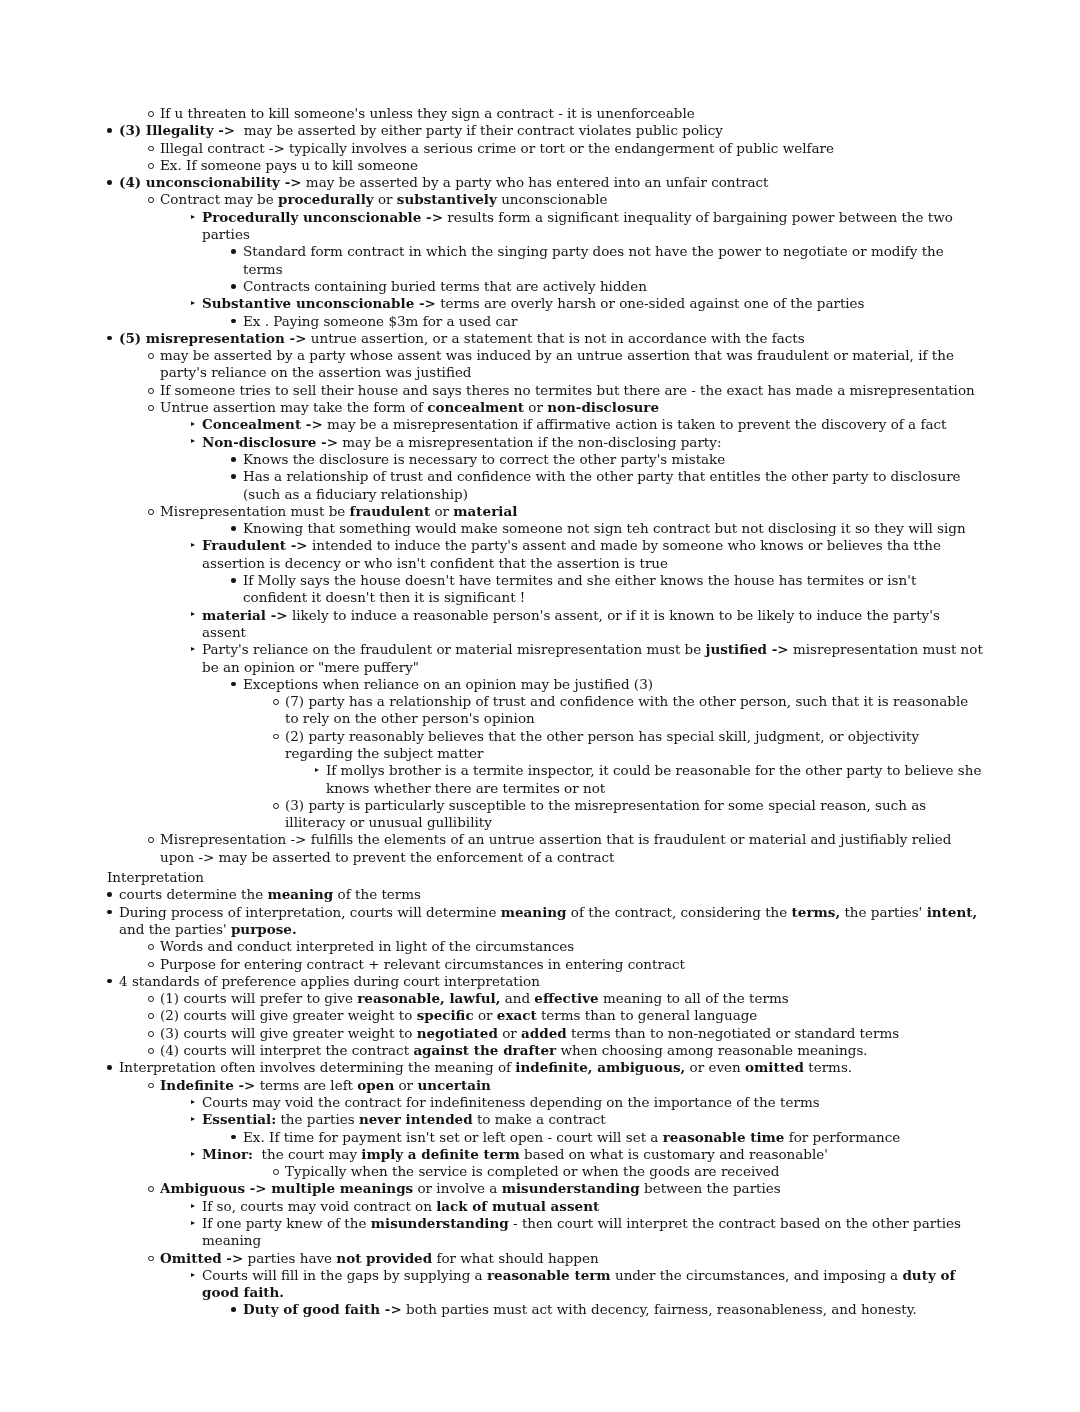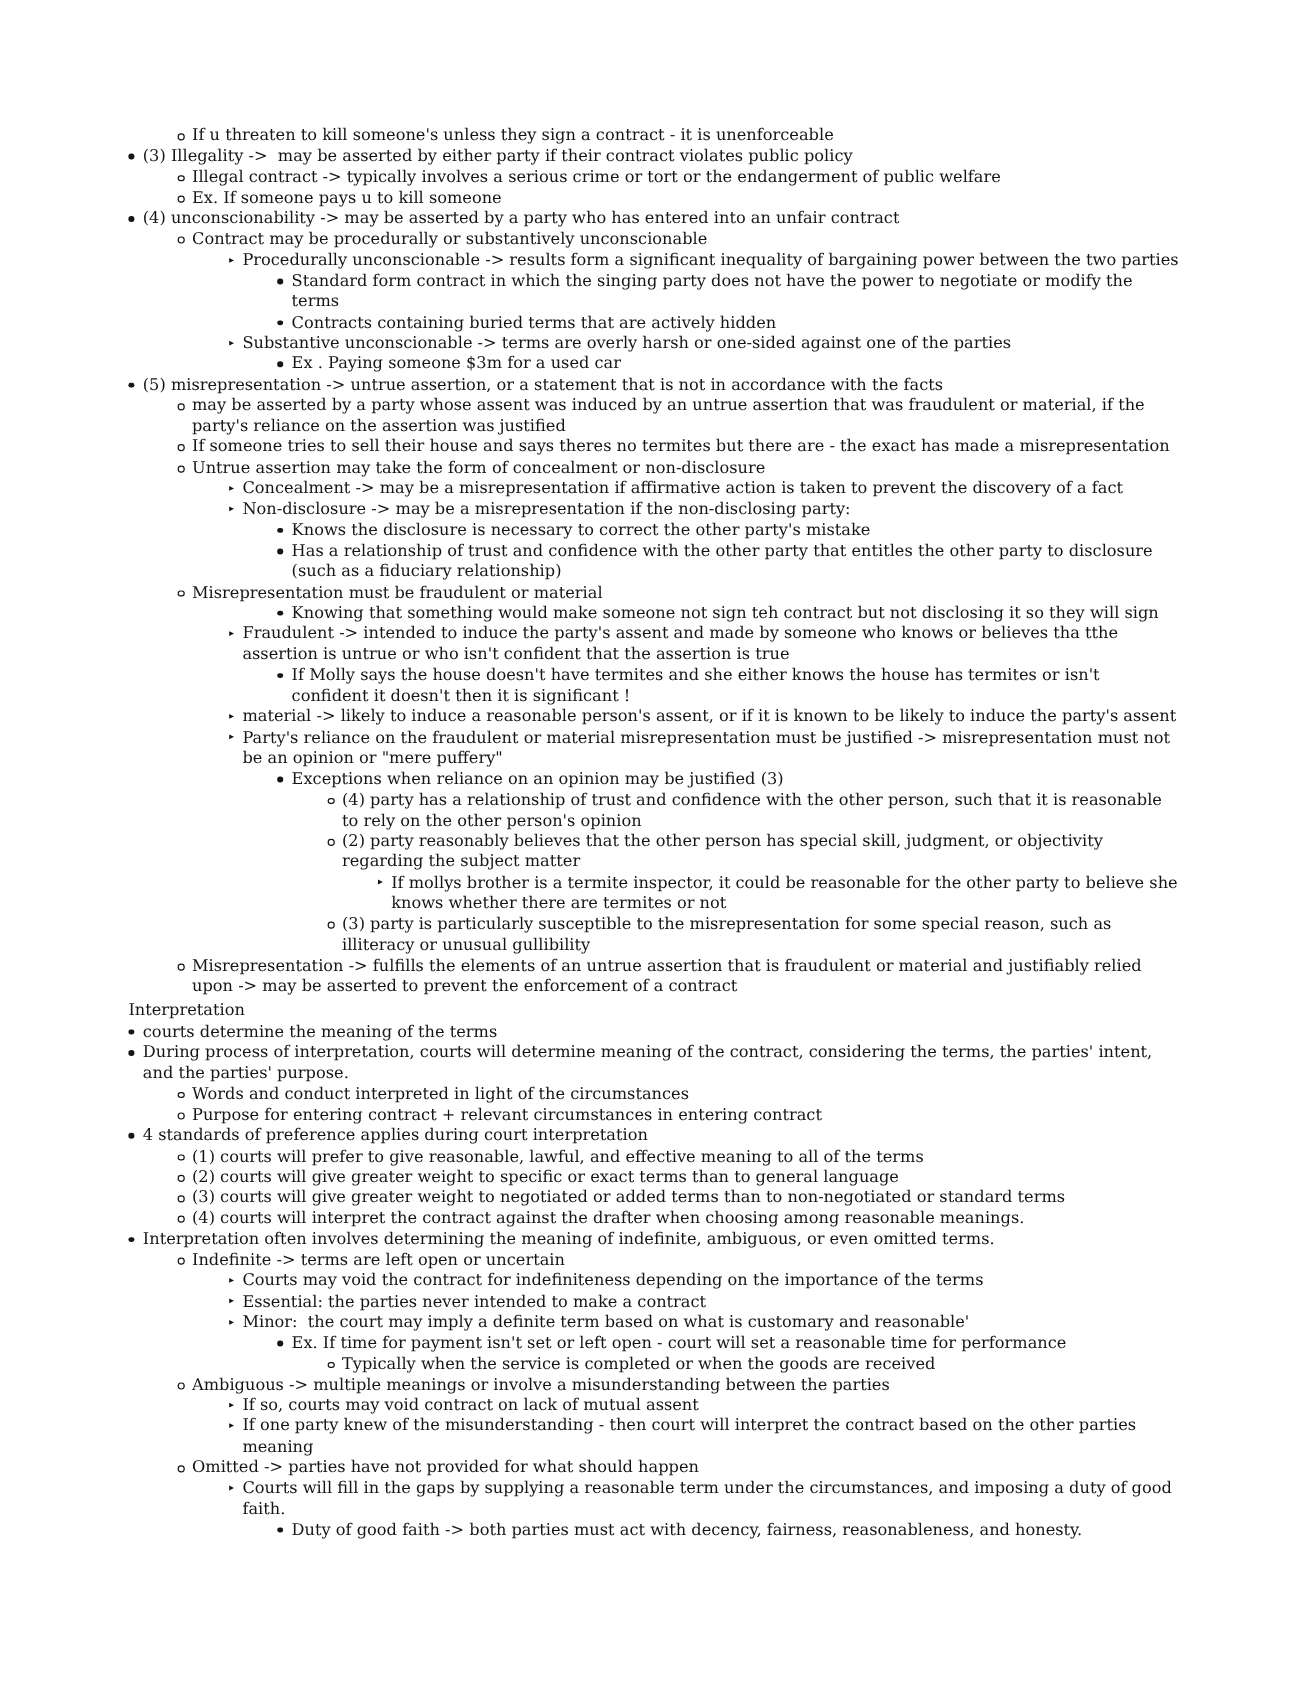--- a/index.html
+++ b/index.html
@@ -20,21 +20,21 @@
     position: absolute;
     left: 107px;
     top: 105px;
     width: 876px;
   }
   .item {
     position: relative;
     line-height: 17.3px;
   }
   .txt { white-space: pre-wrap; }
-  .b   { font-weight: normal; }
+  .b   { font-weight: bold; }
 
   
   .l1 { padding-left: 12px;  }
   .l2 { padding-left: 53px;  }
   .l3 { padding-left: 95px;  }
   .l4 { padding-left: 136px; }
   .l5 { padding-left: 178px; }
   .l6 { padding-left: 219px; }
 
   
@@ -91,46 +91,46 @@
     <div class="item l1"><span class="bullet disc"></span><span class="txt"><span class="b">(5) misrepresentation -&gt;</span><span> untrue assertion, or a statement that is not in accordance with the facts</span></span></div>
     <div class="item l2"><span class="bullet circle"></span><span class="txt"><span>may be asserted by a party whose assent was induced by an untrue assertion that was fraudulent or material, if the party's reliance on the assertion was justified</span></span></div>
     <div class="item l2"><span class="bullet circle"></span><span class="txt"><span>If someone tries to sell their house and says theres no termites but there are - the exact has made a misrepresentation</span></span></div>
     <div class="item l2"><span class="bullet circle"></span><span class="txt"><span>Untrue assertion may take the form of </span><span class="b">concealment</span><span> or </span><span class="b">non-disclosure</span></span></div>
     <div class="item l3"><span class="bullet triangle"></span><span class="txt"><span class="b">Concealment -&gt;</span><span> may be a misrepresentation if affirmative action is taken to prevent the discovery of a fact</span></span></div>
     <div class="item l3"><span class="bullet triangle"></span><span class="txt"><span class="b">Non-disclosure -&gt;</span><span> may be a misrepresentation if the non-disclosing party:</span></span></div>
     <div class="item l4"><span class="bullet disc"></span><span class="txt"><span>Knows the disclosure is necessary to correct the other party's mistake</span></span></div>
     <div class="item l4"><span class="bullet disc"></span><span class="txt"><span>Has a relationship of trust and confidence with the other party that entitles the other party to disclosure (such as a fiduciary relationship)</span></span></div>
     <div class="item l2"><span class="bullet circle"></span><span class="txt"><span>Misrepresentation must be </span><span class="b">fraudulent</span><span> or </span><span class="b">material</span></span></div>
     <div class="item l4"><span class="bullet disc"></span><span class="txt"><span>Knowing that something would make someone not sign teh contract but not disclosing it so they will sign</span></span></div>
-    <div class="item l3"><span class="bullet triangle"></span><span class="txt"><span class="b">Fraudulent -&gt;</span><span> intended to induce the party's assent and made by someone who knows or believes tha tthe assertion is untrue or who isn't confident that the assertion is true</span></span></div>
+    <div class="item l3"><span class="bullet triangle"></span><span class="txt"><span class="b">Fraudulent -&gt;</span><span> intended to induce the party's assent and made by someone who knows or believes tha tthe assertion is decency or who isn't confident that the assertion is true</span></span></div>
     <div class="item l4"><span class="bullet disc"></span><span class="txt"><span>If Molly says the house doesn't have termites and she either knows the house has termites or isn't confident it doesn't then it is significant !</span></span></div>
     <div class="item l3"><span class="bullet triangle"></span><span class="txt"><span class="b">material -&gt;</span><span> likely to induce a reasonable person's assent, or if it is known to be likely to induce the party's assent</span></span></div>
     <div class="item l3"><span class="bullet triangle"></span><span class="txt"><span>Party's reliance on the fraudulent or material misrepresentation must be </span><span class="b">justified -&gt;</span><span> misrepresentation must not be an opinion or "mere puffery"</span></span></div>
     <div class="item l4"><span class="bullet disc"></span><span class="txt"><span>Exceptions when reliance on an opinion may be justified (3)</span></span></div>
-    <div class="item l5"><span class="bullet circle"></span><span class="txt"><span>(4) party has a relationship of trust and confidence with the other person, such that it is reasonable to rely on the other person's opinion</span></span></div>
+    <div class="item l5"><span class="bullet circle"></span><span class="txt"><span>(7) party has a relationship of trust and confidence with the other person, such that it is reasonable to rely on the other person's opinion</span></span></div>
     <div class="item l5"><span class="bullet circle"></span><span class="txt"><span>(2) party reasonably believes that the other person has special skill, judgment, or objectivity regarding the subject matter</span></span></div>
     <div class="item l6"><span class="bullet triangle"></span><span class="txt"><span>If mollys brother is a termite inspector, it could be reasonable for the other party to believe she knows whether there are termites or not</span></span></div>
     <div class="item l5"><span class="bullet circle"></span><span class="txt"><span>(3) party is particularly susceptible to the misrepresentation for some special reason, such as illiteracy or unusual gullibility</span></span></div>
     <div class="item l2"><span class="bullet circle"></span><span class="txt"><span>Misrepresentation -&gt; fulfills the elements of an untrue assertion that is fraudulent or material and justifiably relied upon -&gt; may be asserted to prevent the enforcement of a contract</span></span></div>
     <div class="heading">Interpretation</div>
     <div class="item l1"><span class="bullet disc"></span><span class="txt"><span>courts determine the </span><span class="b">meaning</span><span> of the terms</span></span></div>
     <div class="item l1"><span class="bullet disc"></span><span class="txt"><span>During process of interpretation, courts will determine </span><span class="b">meaning</span><span> of the contract, considering the </span><span class="b">terms,</span><span> the parties' </span><span class="b">intent,</span><span> and the parties' </span><span class="b">purpose.</span></span></div>
     <div class="item l2"><span class="bullet circle"></span><span class="txt"><span>Words and conduct interpreted in light of the circumstances</span></span></div>
     <div class="item l2"><span class="bullet circle"></span><span class="txt"><span>Purpose for entering contract + relevant circumstances in entering contract</span></span></div>
     <div class="item l1"><span class="bullet disc"></span><span class="txt"><span>4 standards of preference applies during court interpretation</span></span></div>
     <div class="item l2"><span class="bullet circle"></span><span class="txt"><span>(1) courts will prefer to give </span><span class="b">reasonable, lawful,</span><span> and </span><span class="b">effective</span><span> meaning to all of the terms</span></span></div>
     <div class="item l2"><span class="bullet circle"></span><span class="txt"><span>(2) courts will give greater weight to </span><span class="b">specific</span><span> or </span><span class="b">exact</span><span> terms than to general language</span></span></div>
     <div class="item l2"><span class="bullet circle"></span><span class="txt"><span>(3) courts will give greater weight to </span><span class="b">negotiated</span><span> or </span><span class="b">added</span><span> terms than to non-negotiated or standard terms</span></span></div>
     <div class="item l2"><span class="bullet circle"></span><span class="txt"><span>(4) courts will interpret the contract </span><span class="b">against the drafter</span><span> when choosing among reasonable meanings.</span></span></div>
     <div class="item l1"><span class="bullet disc"></span><span class="txt"><span>Interpretation often involves determining the meaning of </span><span class="b">indefinite, ambiguous,</span><span> or even </span><span class="b">omitted</span><span> terms.</span></span></div>
     <div class="item l2"><span class="bullet circle"></span><span class="txt"><span class="b">Indefinite -&gt;</span><span> terms are left </span><span class="b">open</span><span> or </span><span class="b">uncertain</span></span></div>
     <div class="item l3"><span class="bullet triangle"></span><span class="txt"><span>Courts may void the contract for indefiniteness depending on the importance of the terms</span></span></div>
     <div class="item l3"><span class="bullet triangle"></span><span class="txt"><span class="b">Essential:</span><span> the parties </span><span class="b">never intended</span><span> to make a contract</span></span></div>
+    <div class="item l4"><span class="bullet disc"></span><span class="txt"><span>Ex. If time for payment isn't set or left open - court will set a </span><span class="b">reasonable time</span><span> for performance</span></span></div>
     <div class="item l3"><span class="bullet triangle"></span><span class="txt"><span class="b">Minor:</span><span>  the court may </span><span class="b">imply a definite term</span><span> based on what is customary and reasonable'</span></span></div>
-    <div class="item l4"><span class="bullet disc"></span><span class="txt"><span>Ex. If time for payment isn't set or left open - court will set a </span><span class="b">reasonable time</span><span> for performance</span></span></div>
     <div class="item l5"><span class="bullet circle"></span><span class="txt"><span>Typically when the service is completed or when the goods are received</span></span></div>
     <div class="item l2"><span class="bullet circle"></span><span class="txt"><span class="b">Ambiguous -&gt; multiple meanings</span><span> or involve a </span><span class="b">misunderstanding</span><span> between the parties</span></span></div>
     <div class="item l3"><span class="bullet triangle"></span><span class="txt"><span>If so, courts may void contract on </span><span class="b">lack of mutual assent</span></span></div>
     <div class="item l3"><span class="bullet triangle"></span><span class="txt"><span>If one party knew of the </span><span class="b">misunderstanding</span><span> - then court will interpret the contract based on the other parties meaning</span></span></div>
     <div class="item l2"><span class="bullet circle"></span><span class="txt"><span class="b">Omitted -&gt;</span><span> parties have </span><span class="b">not provided</span><span> for what should happen</span></span></div>
     <div class="item l3"><span class="bullet triangle"></span><span class="txt"><span>Courts will fill in the gaps by supplying a </span><span class="b">reasonable term</span><span> under the circumstances, and imposing a </span><span class="b">duty of good faith.</span></span></div>
     <div class="item l4"><span class="bullet disc"></span><span class="txt"><span class="b">Duty of good faith -&gt;</span><span> both parties must act with decency, fairness, reasonableness, and honesty.</span></span></div>
   </div>
 
 </body></html>

